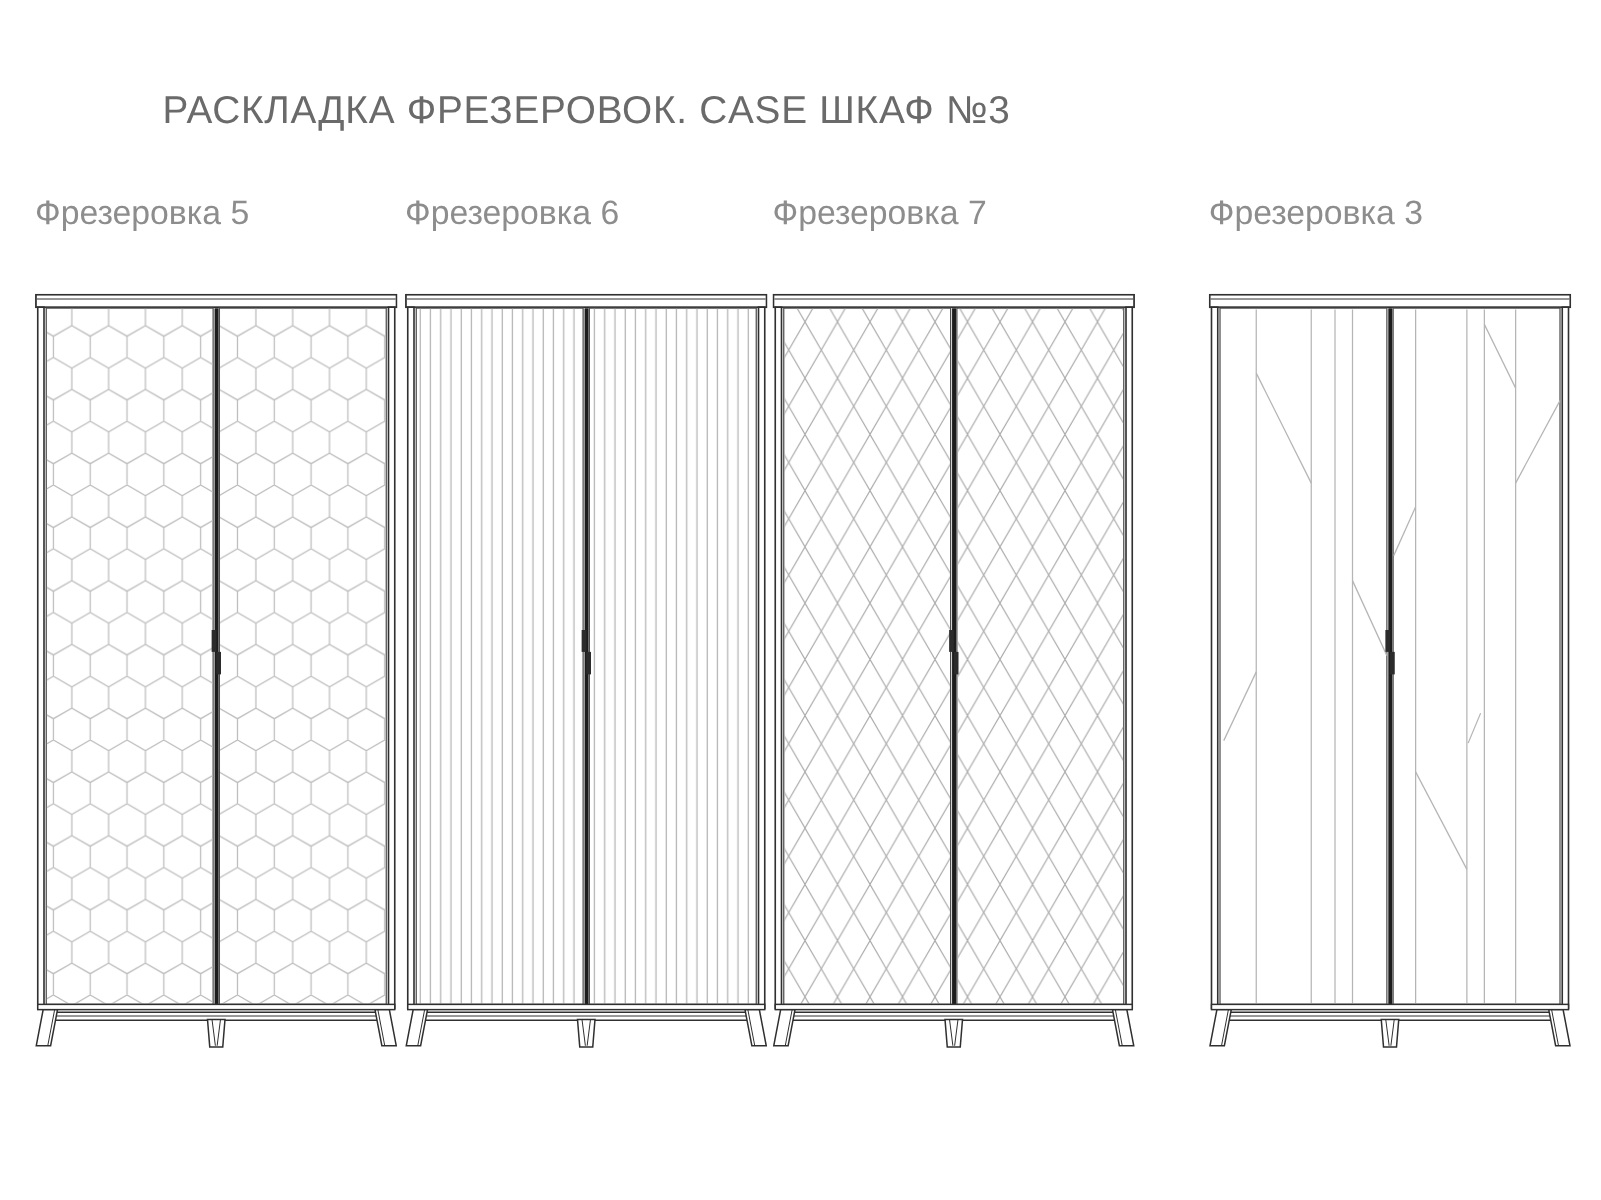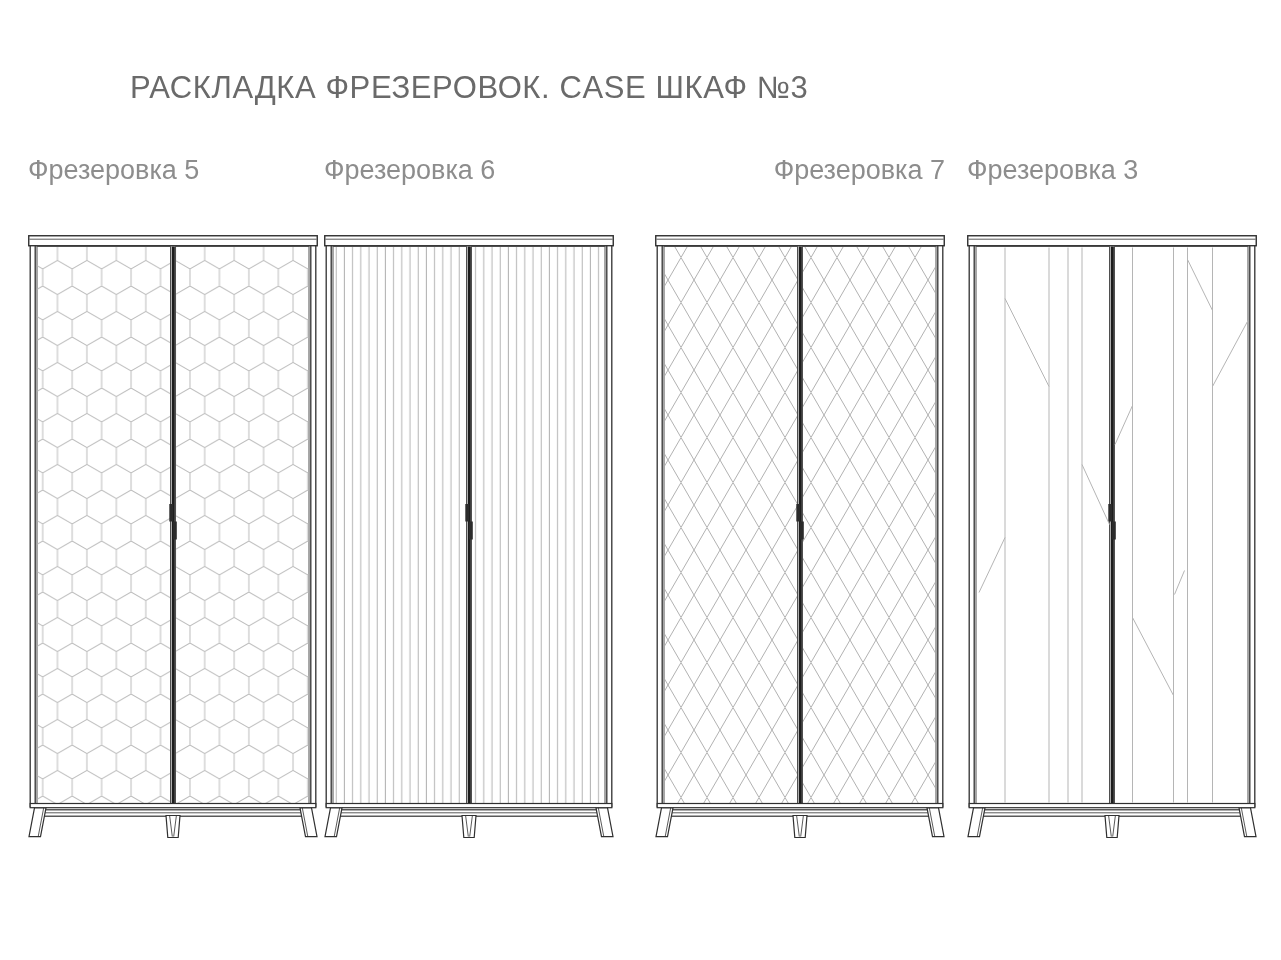--- a/index.html
+++ b/index.html
@@ -16,21 +16,21 @@
     margin:0;
     font-size:31px;
     font-weight:400;
     letter-spacing:0.6px;
     color:#6a6a6a;
     white-space:nowrap;
   }
   .col{position:absolute;top:153px;width:290px;}
   .col-0{left:28px;}
   .col-1{left:324px;}
-  .col-2{left:655px;text-align:right;}
+  .col-2{left:618px;}
   .col-3{left:967px;}
   .cab-label{
     height:34px;line-height:34px;
     font-size:27px;font-weight:400;
     color:#8d8d8d;
     white-space:nowrap;
   }
   .drawing{display:block;margin-top:48px;}
 </style>
 </head>

